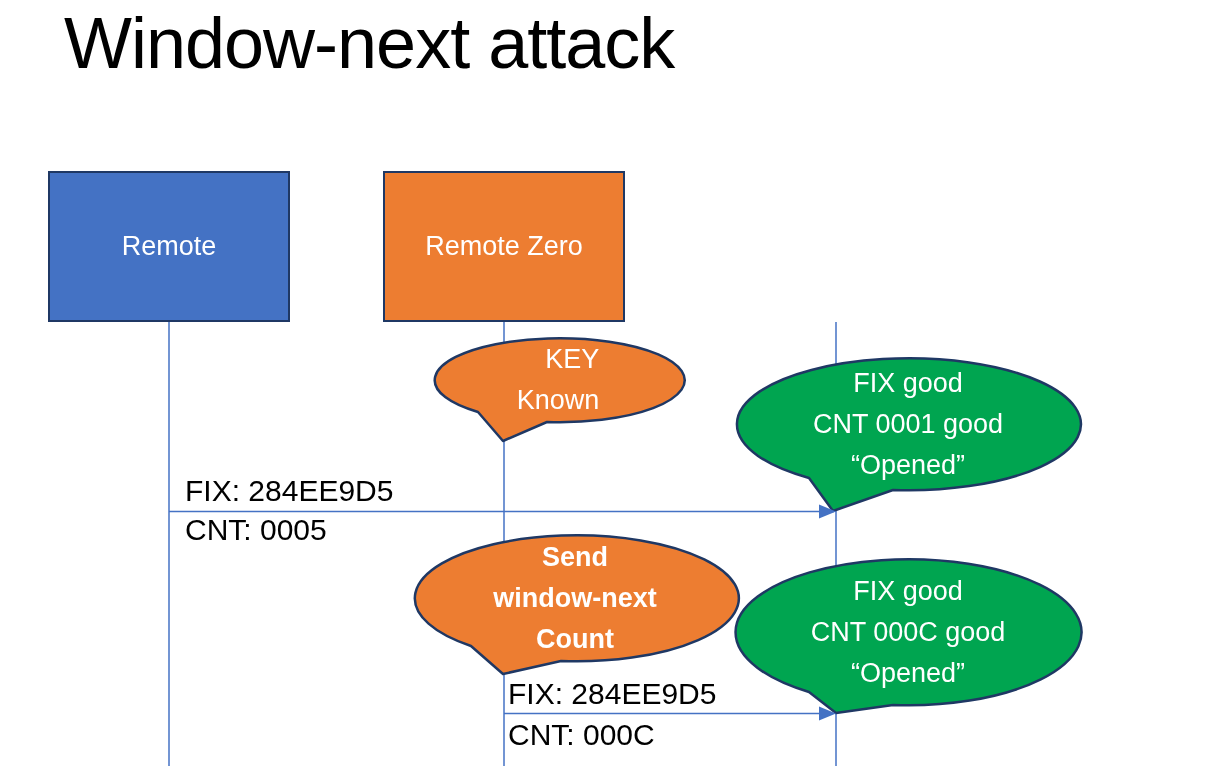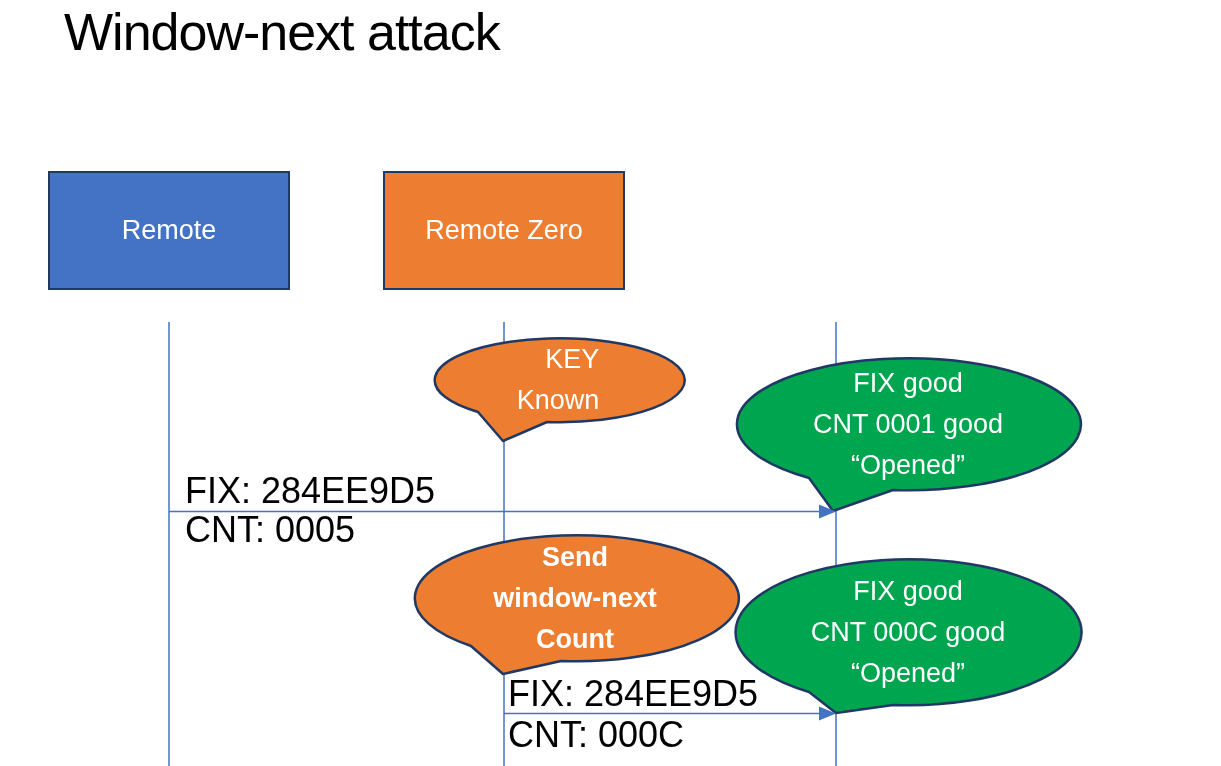--- a/index.html
+++ b/index.html
@@ -13,32 +13,32 @@
     --background:#FFFFFF;
   }
   html,body{margin:0;padding:0;}
   body{background:#fff;font-family:"Liberation Sans",sans-serif;}
   .slide{
     position:relative;width:1221px;height:766px;
     background:var(--background);overflow:hidden;
   }
   .slide-title{
     position:absolute;left:64px;top:2px;margin:0;
-    font-size:52px;font-weight:300;letter-spacing:-1px;
+    font-size:72px;font-weight:300;letter-spacing:-1px;
     color:var(--text-black);white-space:nowrap;
   }
   .svg-layer{position:absolute;left:0;top:0;width:1221px;height:766px;}
   .lifeline{stroke:var(--connector-blue);stroke-width:1.5;fill:none;}
   .msg-line{stroke:var(--connector-blue);stroke-width:1.5;fill:none;}
   .msg-head{fill:var(--connector-blue);stroke:none;}
   .callout{stroke:var(--shape-border);stroke-width:2.5;stroke-linejoin:round;}
   .callout.orange{fill:var(--actor-orange);}
   .callout.green{fill:var(--actor-green);}
   .actor{
-    position:absolute;top:171px;width:242px;height:119px;box-sizing:border-box;
+    position:absolute;top:171px;width:242px;height:151px;box-sizing:border-box;
     border:2.5px solid var(--shape-border);
     display:flex;align-items:center;justify-content:center;
     color:var(--text-white);font-size:27px;
   }
   .actor.blue{background:var(--actor-blue);}
   .actor.orange{background:var(--actor-orange);}
   .actor.green{background:var(--actor-green);}
   .actor-remote{left:48px;}
   .actor-flipper{left:383px;}
   .actor-receiver{left:715px;}
@@ -47,21 +47,21 @@
     text-align:center;color:var(--text-white);
     font-size:27px;line-height:41px;white-space:nowrap;
   }
   .callout-text span{display:block;}
   .ct-a{left:558px;top:380px;text-align:right;}
   .ct-b{left:908px;top:424px;}
   .ct-c{left:575px;top:598px;font-weight:bold;}
   .ct-d{left:908px;top:632px;}
   .msg-label{
     position:absolute;color:var(--text-black);
-    font-size:36px;line-height:26px;white-space:nowrap;
+    font-size:30px;line-height:26px;white-space:nowrap;
   }
   .ml-1a{left:185px;top:478px;}
   .ml-1b{left:185px;top:517px;}
   .ml-2a{left:508px;top:681px;}
   .ml-2b{left:508px;top:722px;}
 </style>
 </head>
 <body>
 
 <div class="slide">

